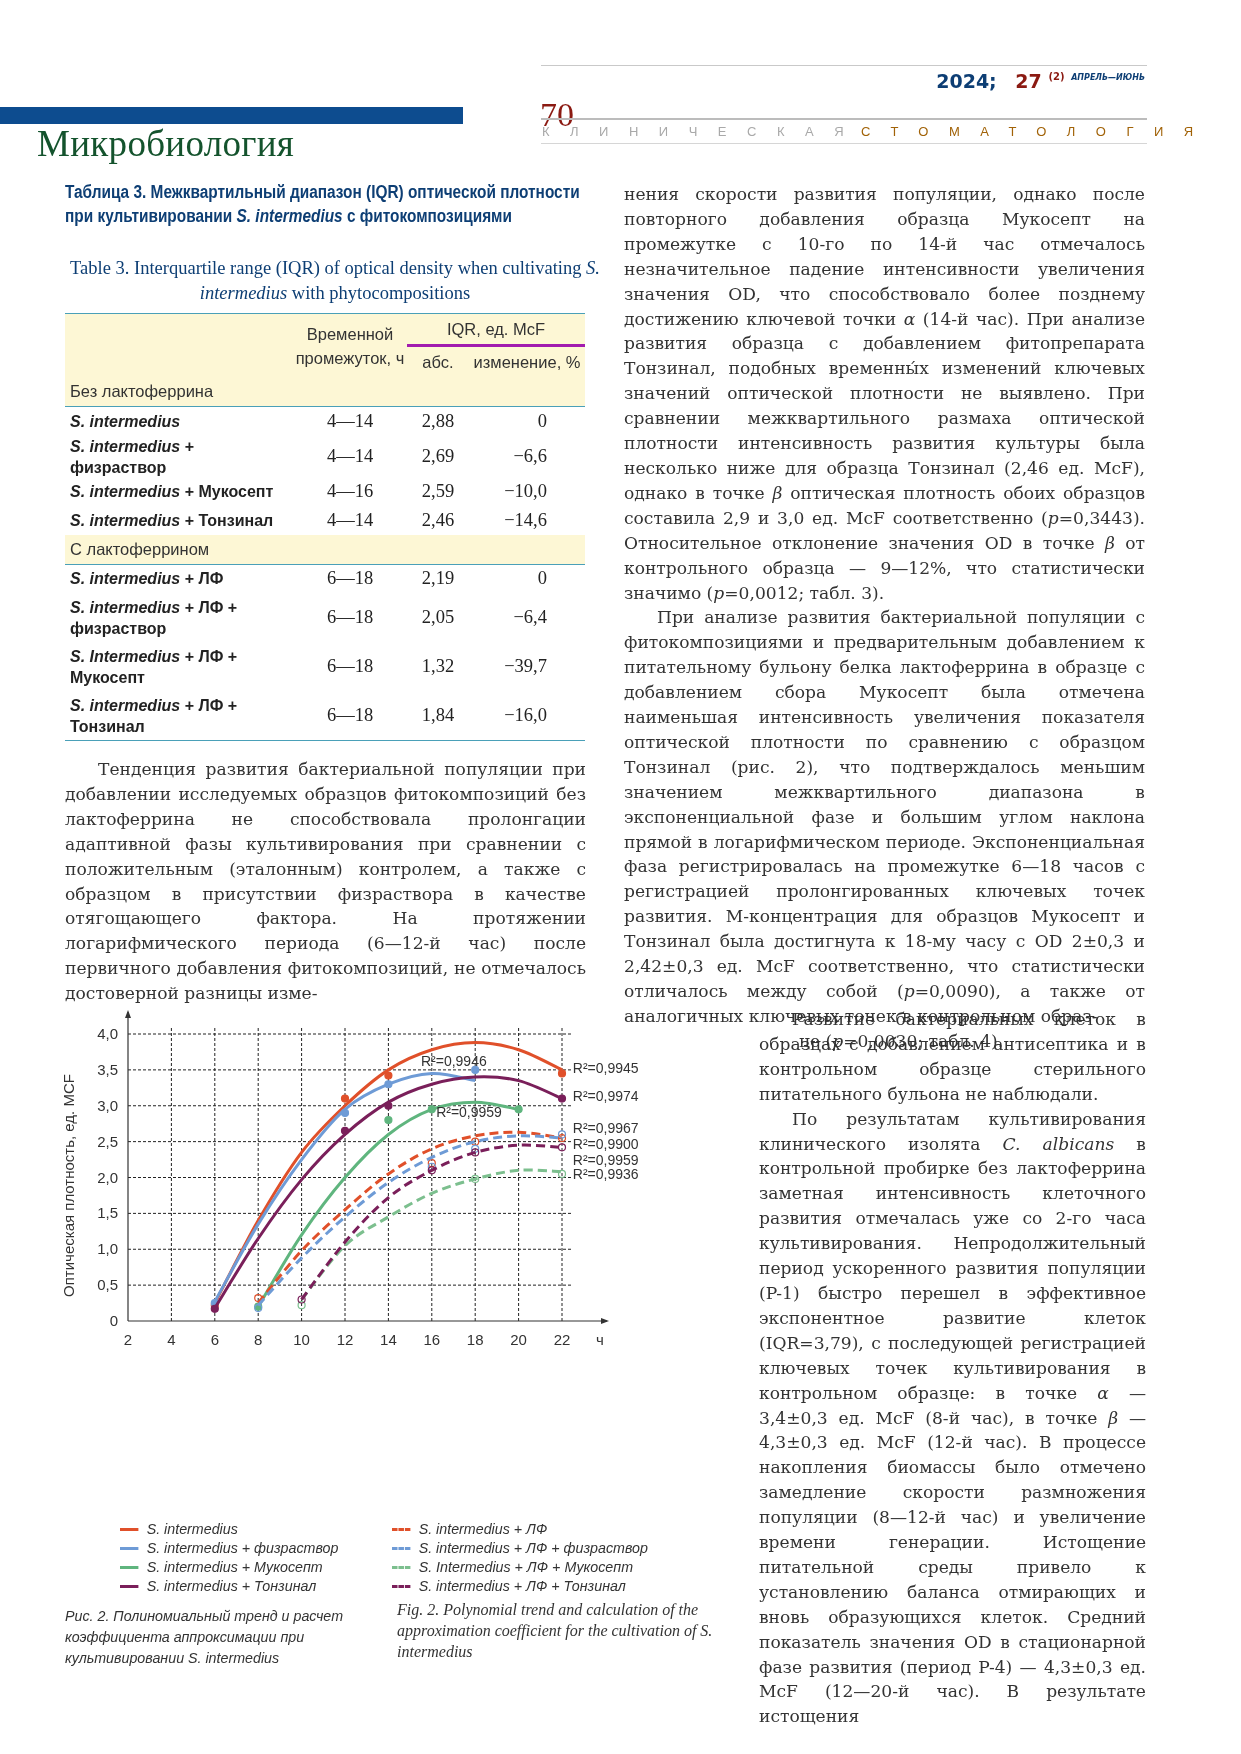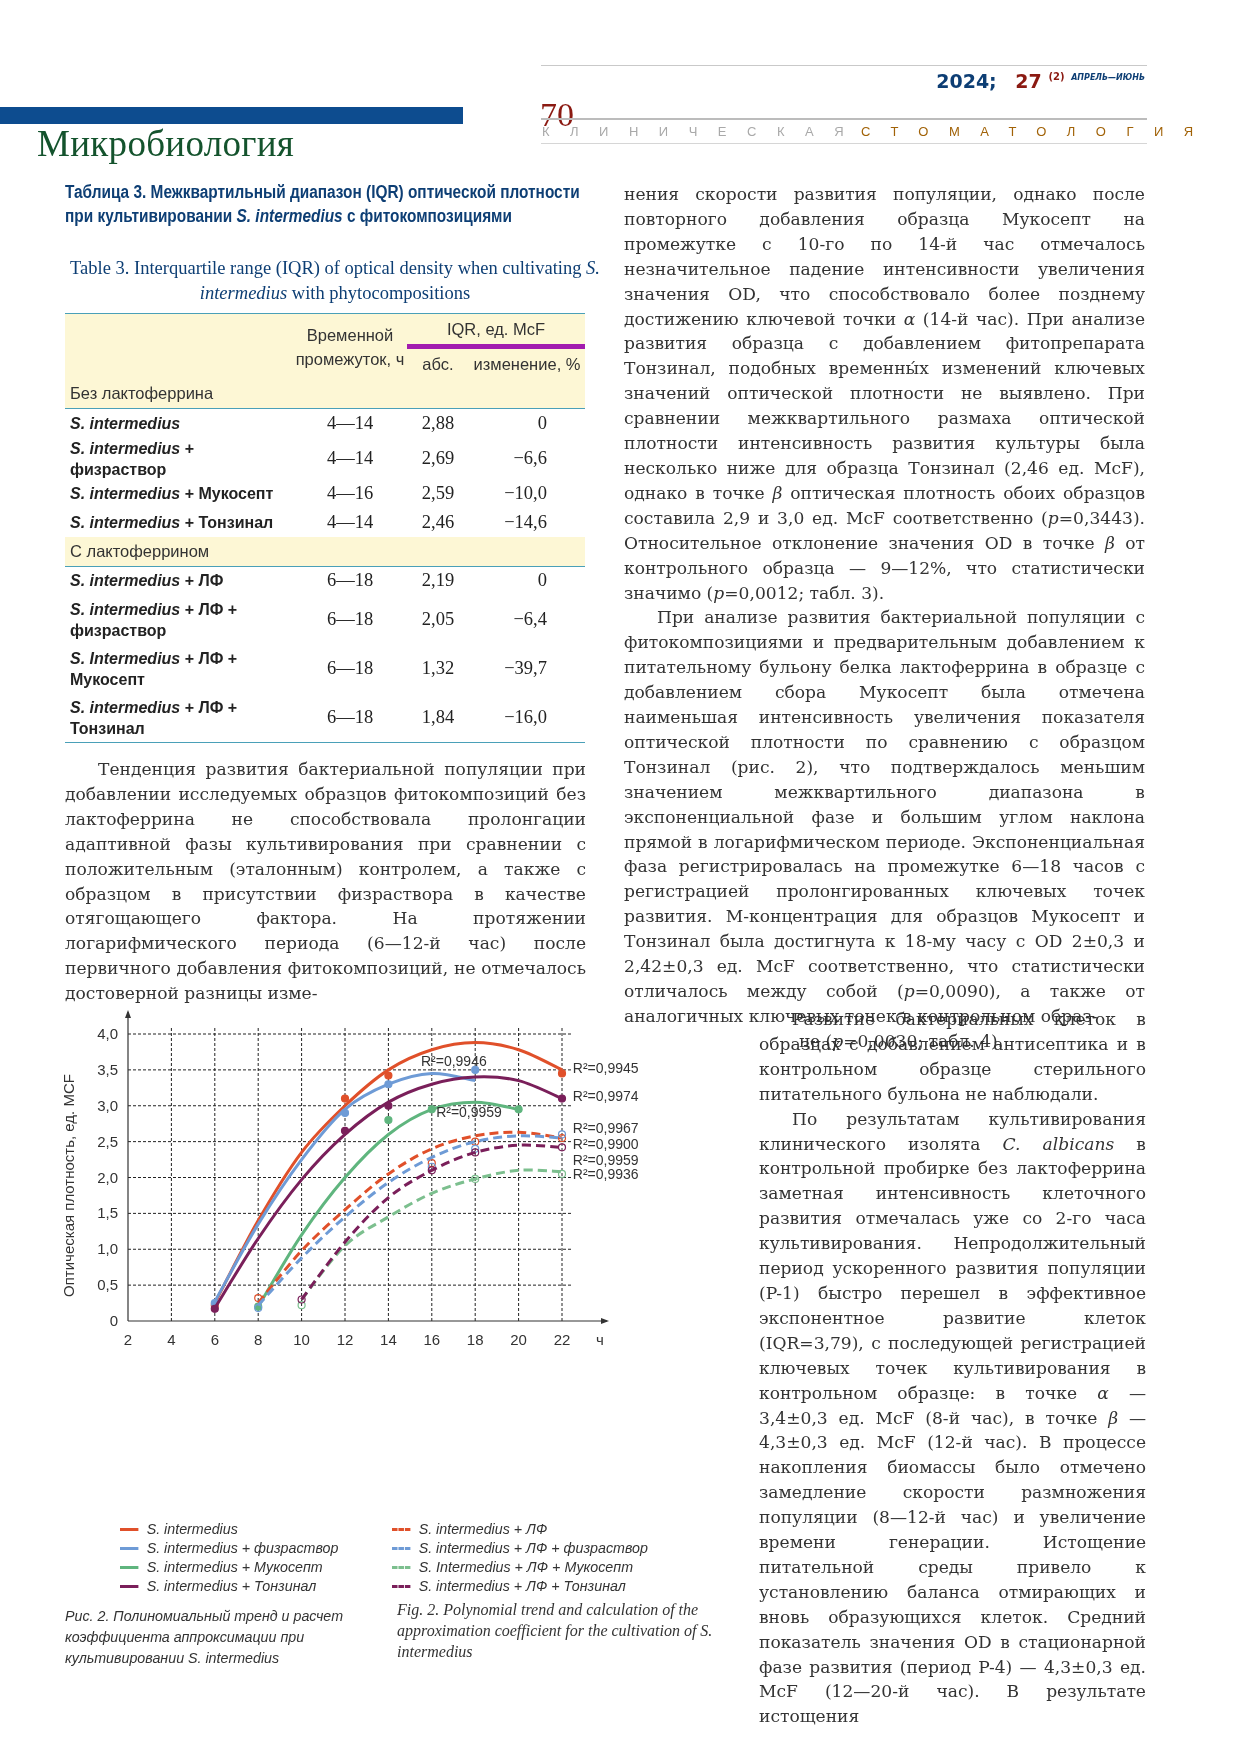--- a/index.html
+++ b/index.html
@@ -31,21 +31,21 @@
   .tbl .hdr td { background:#fdf7d5; }
   .tbl .topline { border-top:1.5px solid #4aa0b8; }
   .tbl .group td { background:#fdf7d5; height:29px; border-bottom:1.5px solid #4aa0b8; padding-left:5px; font-size:16.5px; color:#333; }
   .tbl .row td { height:28.5px; }
   .tbl .row2 td { height:49px; }
   .tbl .name { padding-left:5px; font-weight:bold; font-size:16px; line-height:21px; }
   .tbl .name i { font-weight:bold; }
   .tbl .num { font-family:"Liberation Serif", serif; font-size:18.5px; text-align:center; }
   .tbl .num.chg { text-align:right; padding-right:38px; }
   .tbl .lastline td { border-bottom:1.5px solid #4aa0b8; }
-  .tbl .h-sub { border-top:5px solid #a21caf; }
+  .tbl .h-sub { border-top:3px solid #a21caf; }
   .tbl .h-cell { font-size:16.5px; color:#333; text-align:center; }
 
   
   .body-text { font-family:"DejaVu Serif", serif; font-size:17.1px; line-height:24.9px; color:#333; text-align:justify; }
   .body-text p { margin:0; }
   .body-text .indent { text-indent:33px; }
   .col-left { left:65px; top:757px; width:521px; }
   .col-right-top { left:624px; top:182px; width:521px; }
   .col-right-bot { left:759px; top:1007px; width:387px; }
   .last-line-center { display:block; text-align:left; padding-left:142px; }

